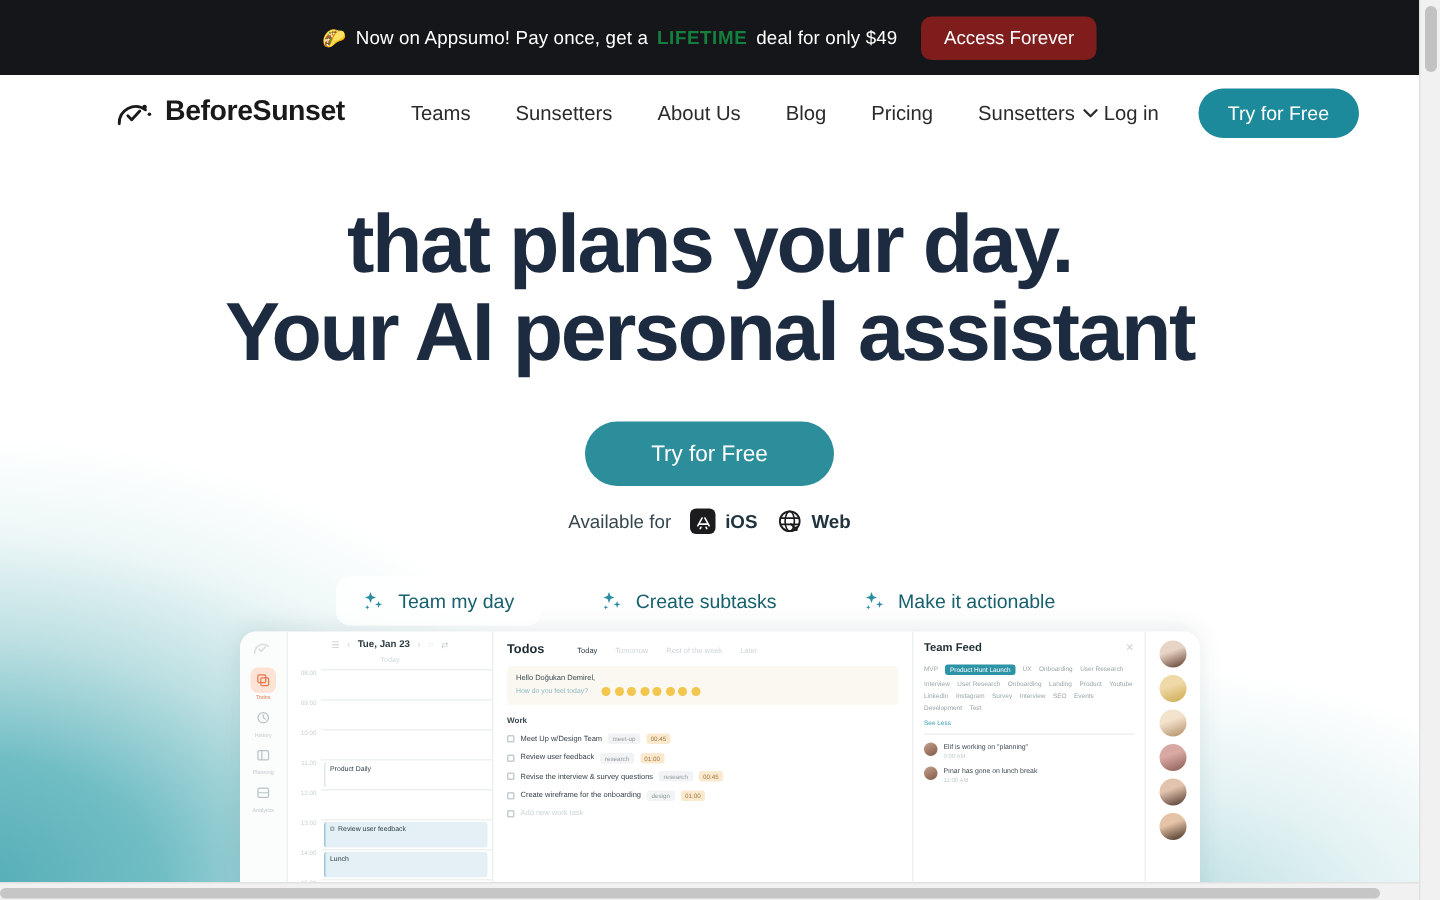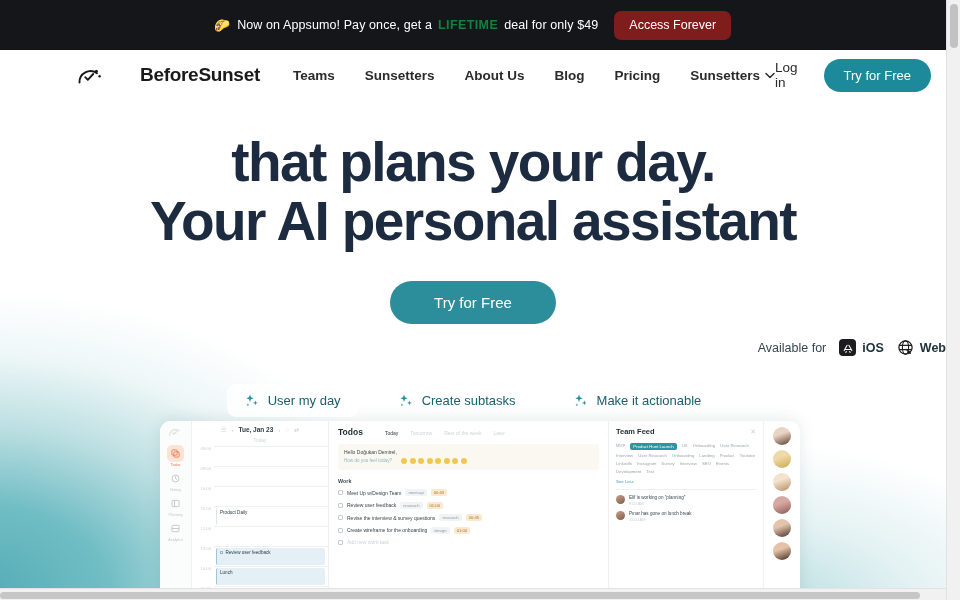--- a/index.html
+++ b/index.html
@@ -110,26 +110,25 @@
   
   .nav {
     position: absolute; top: 0; left: 0;
     width: 946px; height: 50px;
     display: flex; align-items: center;
     padding: 0 40px 0 78px;
     z-index: 12;
   }
   .brand { display: flex; align-items: center; gap: 7px; cursor: pointer; }
   .brand-name {
-    font-size: 19px; font-weight: 700; color: #1a1a1a; letter-spacing: -.3px; margin-left: 30px;
+    font-size: 19px; font-weight: 700; color: #1a1a1a; letter-spacing: -.3px;
   }
   .nav-links {
     display: flex; align-items: center; gap: 30px;
-    margin-left: 33px;
-    font-weight: bold;
+    margin-left: 44px;
   }
   .nav-link {
     font-size: 13.5px; color: #2b2b2b; cursor: pointer; white-space: nowrap;
     display: flex; align-items: center; gap: 5px;
   }
   .nav-right {
     margin-left: auto;
     display: flex; align-items: center; gap: 26px;
   }
   .login-link { font-size: 13.5px; color: #2b2b2b; cursor: pointer; }
@@ -168,21 +167,21 @@
     border-radius: 24px;
     padding: 13px 44px;
     font-size: 15px;
     font-family: "Liberation Sans", sans-serif;
     cursor: pointer;
   }
 
   
   .avail {
     position: absolute; top: 289px; left: 0; width: 946px;
-    display: flex; align-items: center; justify-content: flex-end; gap: 13px;
+    display: flex; align-items: center; justify-content: center; gap: 13px;
     z-index: 10;
   }
   .avail-label { font-size: 12.5px; color: #35474f; }
   .avail-item { display: flex; align-items: center; gap: 6px; cursor: pointer; }
   .avail-item span { font-size: 12.5px; color: #21333c; font-weight: 600; }
   .appstore-ic {
     width: 17px; height: 17px; border-radius: 4px;
     background: #1c1c1e;
     display: flex; align-items: center; justify-content: center;
   }
@@ -409,21 +408,21 @@
 
     <div class="tabs">
       <div class="tab active">
         <span>
           <svg width="14" height="14" viewBox="0 0 14 14">
             <path d="M5 0.6 L6 3.3 L8.7 4.3 L6 5.3 L5 8 L4 5.3 L1.3 4.3 L4 3.3 Z" fill="#2a8ea0"></path>
             <path d="M10.4 6.6 L11 8.3 L12.8 8.9 L11 9.5 L10.4 11.3 L9.8 9.5 L8 8.9 L9.8 8.3 Z" fill="#2a8ea0"></path>
             <path d="M2.9 9.4 L3.3 10.5 L4.4 10.9 L3.3 11.3 L2.9 12.4 L2.5 11.3 L1.4 10.9 L2.5 10.5 Z" fill="#2a8ea0"></path>
           </svg>
         </span>
-        <span>User my day</span>
+        <span>Team my day</span>
       </div>
       <div class="tab">
         <span>
           <svg width="14" height="14" viewBox="0 0 14 14">
             <path d="M5 0.6 L6 3.3 L8.7 4.3 L6 5.3 L5 8 L4 5.3 L1.3 4.3 L4 3.3 Z" fill="#2a8ea0"></path>
             <path d="M10.4 6.6 L11 8.3 L12.8 8.9 L11 9.5 L10.4 11.3 L9.8 9.5 L8 8.9 L9.8 8.3 Z" fill="#2a8ea0"></path>
             <path d="M2.9 9.4 L3.3 10.5 L4.4 10.9 L3.3 11.3 L2.9 12.4 L2.5 11.3 L1.4 10.9 L2.5 10.5 Z" fill="#2a8ea0"></path>
           </svg>
         </span>
         <span>Create subtasks</span>

